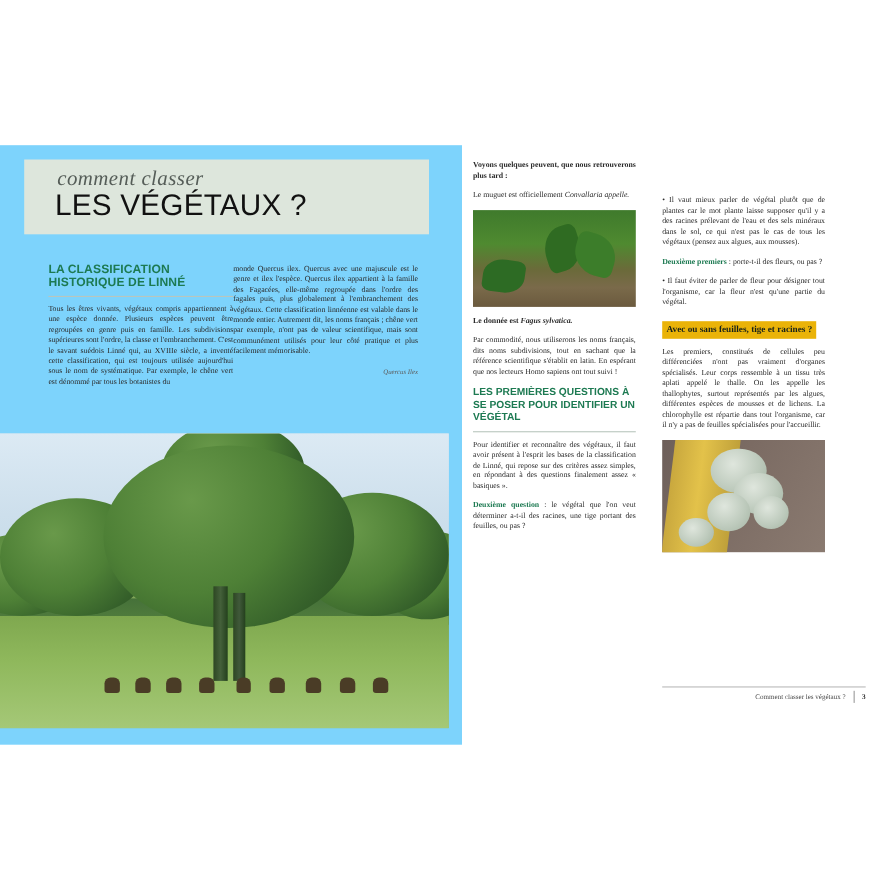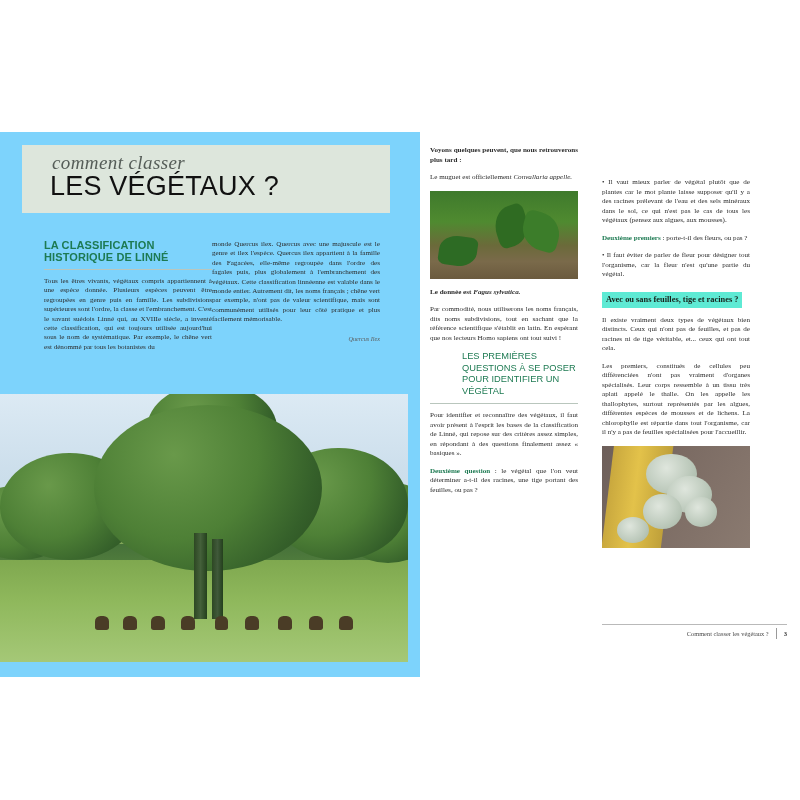--- a/index.html
+++ b/index.html
@@ -127,31 +127,31 @@
   .photo-lichen .lich{position:absolute;border-radius:50%;
     background:radial-gradient(circle at 40% 35%,#dfe6dd,#bcc9bb 60%,#a3b3a2 100%);}
   .l1{left:30%;top:8%;width:34%;height:40%;}
   .l2{left:44%;top:30%;width:30%;height:36%;}
   .l3{left:28%;top:48%;width:26%;height:34%;}
   .l4{left:56%;top:50%;width:22%;height:30%;}
   .l5{left:10%;top:70%;width:22%;height:26%;}
 
   .hl-head{
     display:inline-block;
-    background:#5eead4;
+    background:#eab308;
     color:#17211a;
     font-family:"Liberation Serif", serif;
     font-weight:bold;font-size:8.4px;line-height:12px;
     padding:2px 4px 2px 4px;
     margin:4px 0 8px 0;
   }
   .sec-head2{
     font-family:"Liberation Sans", sans-serif;
-    font-weight:normal;font-size:9.3px;line-height:11.5px;
-    color:#1d7a52;text-transform:uppercase;margin-top:4px;margin-left:32px;
+    font-weight:bold;font-size:9.3px;line-height:11.5px;
+    color:#1d7a52;text-transform:uppercase;margin-top:4px;
   }
 
   .footer{
     position:absolute;left:182px;top:492px;width:185px;
     border-top:1px solid #b9b9b9;padding-top:3px;
     display:flex;align-items:center;justify-content:flex-end;gap:7px;
   }
   .footer .ftxt{font-size:6.4px;color:#4a4a4a;font-style:normal;}
   .footer .fsep{width:1px;height:11px;background:#9a9a9a;}
   .footer .fnum{font-size:6.6px;color:#333;font-weight:bold;}
@@ -232,21 +232,20 @@
 
     <div class="rp-col c2">
       <p class="body2">• Il vaut mieux parler de végétal plutôt que de plantes car le mot plante laisse supposer qu'il y a des racines prélevant de l'eau et des sels minéraux dans le sol, ce qui n'est pas le cas de tous les végétaux (pensez aux algues, aux mousses).</p>
 
       <p class="body2"><span class="qlabel">Deuxième premiers</span><span> : porte-t-il des fleurs, ou pas ?</span></p>
 
       <p class="body2">• Il faut éviter de parler de fleur pour désigner tout l'organisme, car la fleur n'est qu'une partie du végétal.</p>
 
       <div class="hl-head">Avec ou sans feuilles, tige et racines ?</div>
 
-      <p class="body2">Il existe vraiment deux types de végétaux bien distincts. Ceux qui n'ont pas de feuilles, et pas de racines ni de tige véritable, et... ceux qui ont tout cela.</p>
 
       <p class="body2">Les premiers, constitués de cellules peu différenciées n'ont pas vraiment d'organes spécialisés. Leur corps ressemble à un tissu très aplati appelé le thalle. On les appelle les thallophytes, surtout représentés par les algues, différentes espèces de mousses et de lichens. La chlorophylle est répartie dans tout l'organisme, car il n'y a pas de feuilles spécialisées pour l'accueillir.</p>
 
       <div class="photo photo-lichen">
         <div class="bark"></div>
         <div class="lich l1"></div>
         <div class="lich l2"></div>
         <div class="lich l3"></div>
         <div class="lich l4"></div>
         <div class="lich l5"></div>

